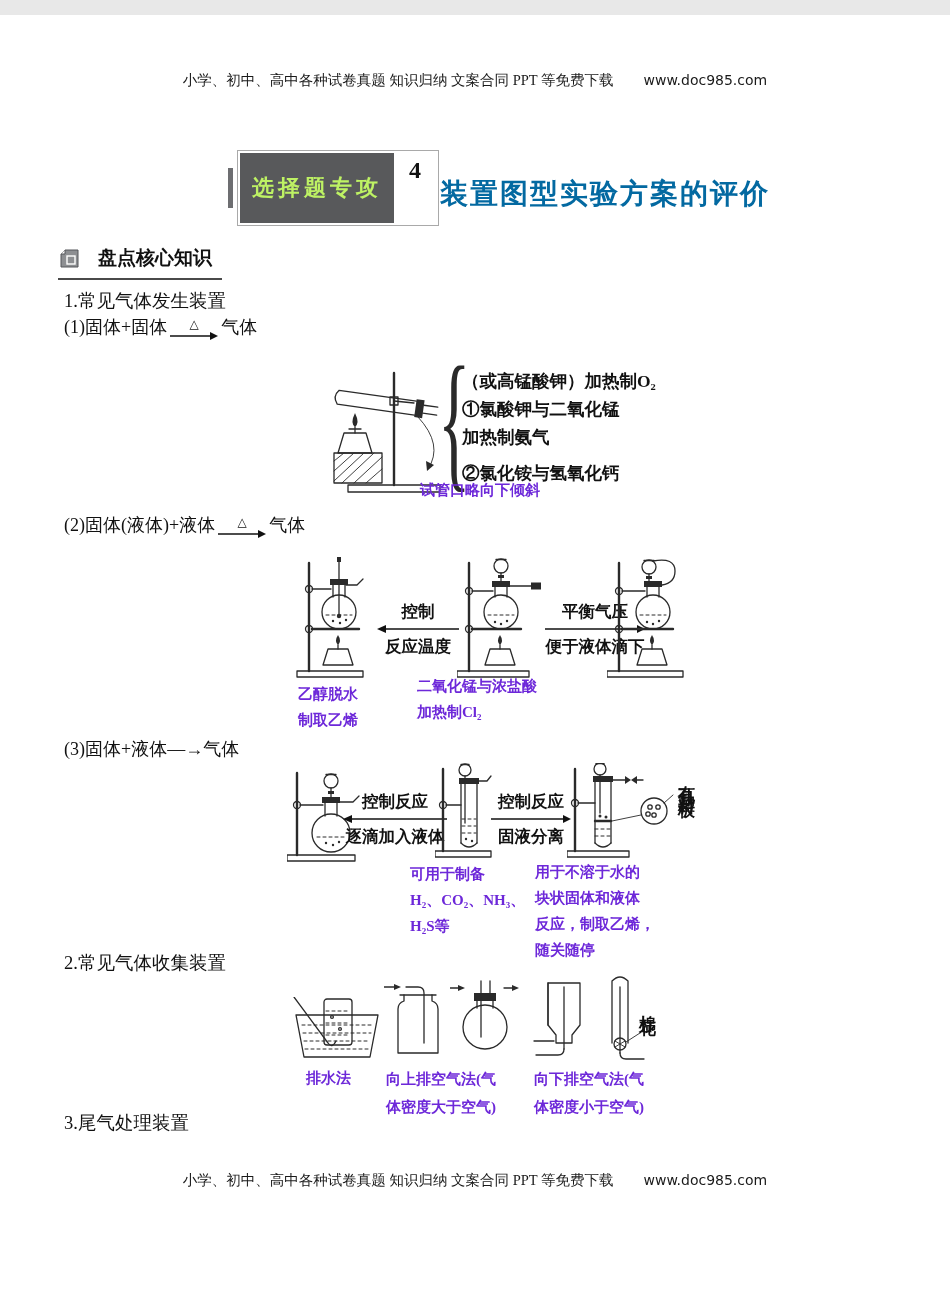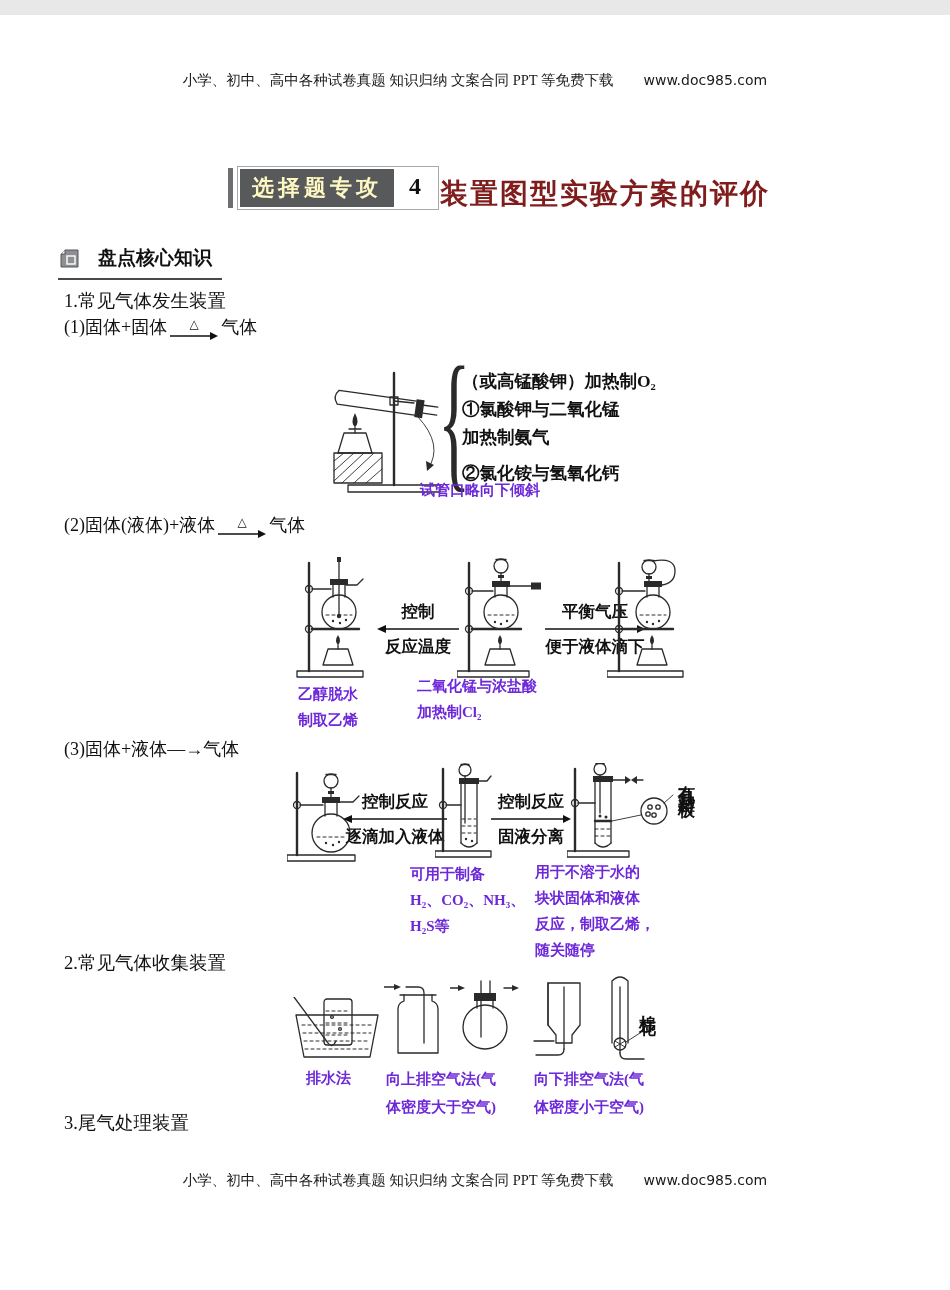--- a/index.html
+++ b/index.html
@@ -8,25 +8,25 @@
   .abs{position:absolute;}
 
   
   .pgline{position:absolute;width:100%;text-align:center;font-size:14.5px;color:#1a1a1a;white-space:nowrap;}
   .pgline .site{margin-left:30px;font-family:"DejaVu Sans","Liberation Sans",sans-serif;font-size:14px;}
 
   
   .banner{position:absolute;left:228px;top:152px;display:flex;align-items:center;height:42px;}
   .banner .vbar{width:5px;height:40px;background:#6d6e71;margin-right:4px;}
   .banner .frame{display:flex;border:1px solid #a9a9a9;background:#fff;padding:2px;}
-  .banner .tag{background:#58595b;color:#fef9c3;font-family:"Liberation Sans","DejaVu Sans",sans-serif;
-               font-weight:bold;font-size:22px;letter-spacing:4px;padding:4px 12px;line-height:30px;}
+  .banner .tag{background:#58595b;color:#bef264;font-family:"Liberation Sans","DejaVu Sans",sans-serif;
+               font-weight:bold;font-size:22px;letter-spacing:4px;padding:20px 12px;line-height:30px;}
   .banner .num{width:42px;text-align:center;font-weight:bold;font-size:24px;line-height:34px;color:#111;background:#fff;}
   .main-title{position:absolute;left:440px;top:160px;font-family:"Liberation Sans","DejaVu Sans",sans-serif;
-              font-weight:bold;font-size:28px;letter-spacing:2px;color:#7f1d1d;}
+              font-weight:bold;font-size:28px;letter-spacing:2px;color:#0369a1;}
 
   
   .kn{position:absolute;left:58px;top:230px;display:flex;align-items:center;gap:19px;
       border-bottom:2px solid #4a4a4a;padding:0 10px 7px 2px;}
   .kn .txt{font-family:"Liberation Sans","DejaVu Sans",sans-serif;font-weight:bold;font-size:19px;color:#111;}
 
   .h2{position:absolute;font-size:18.5px;color:#111;text-align:center;}
 
   
   .formula{position:absolute;font-size:18px;display:flex;align-items:flex-end;color:#111;}

